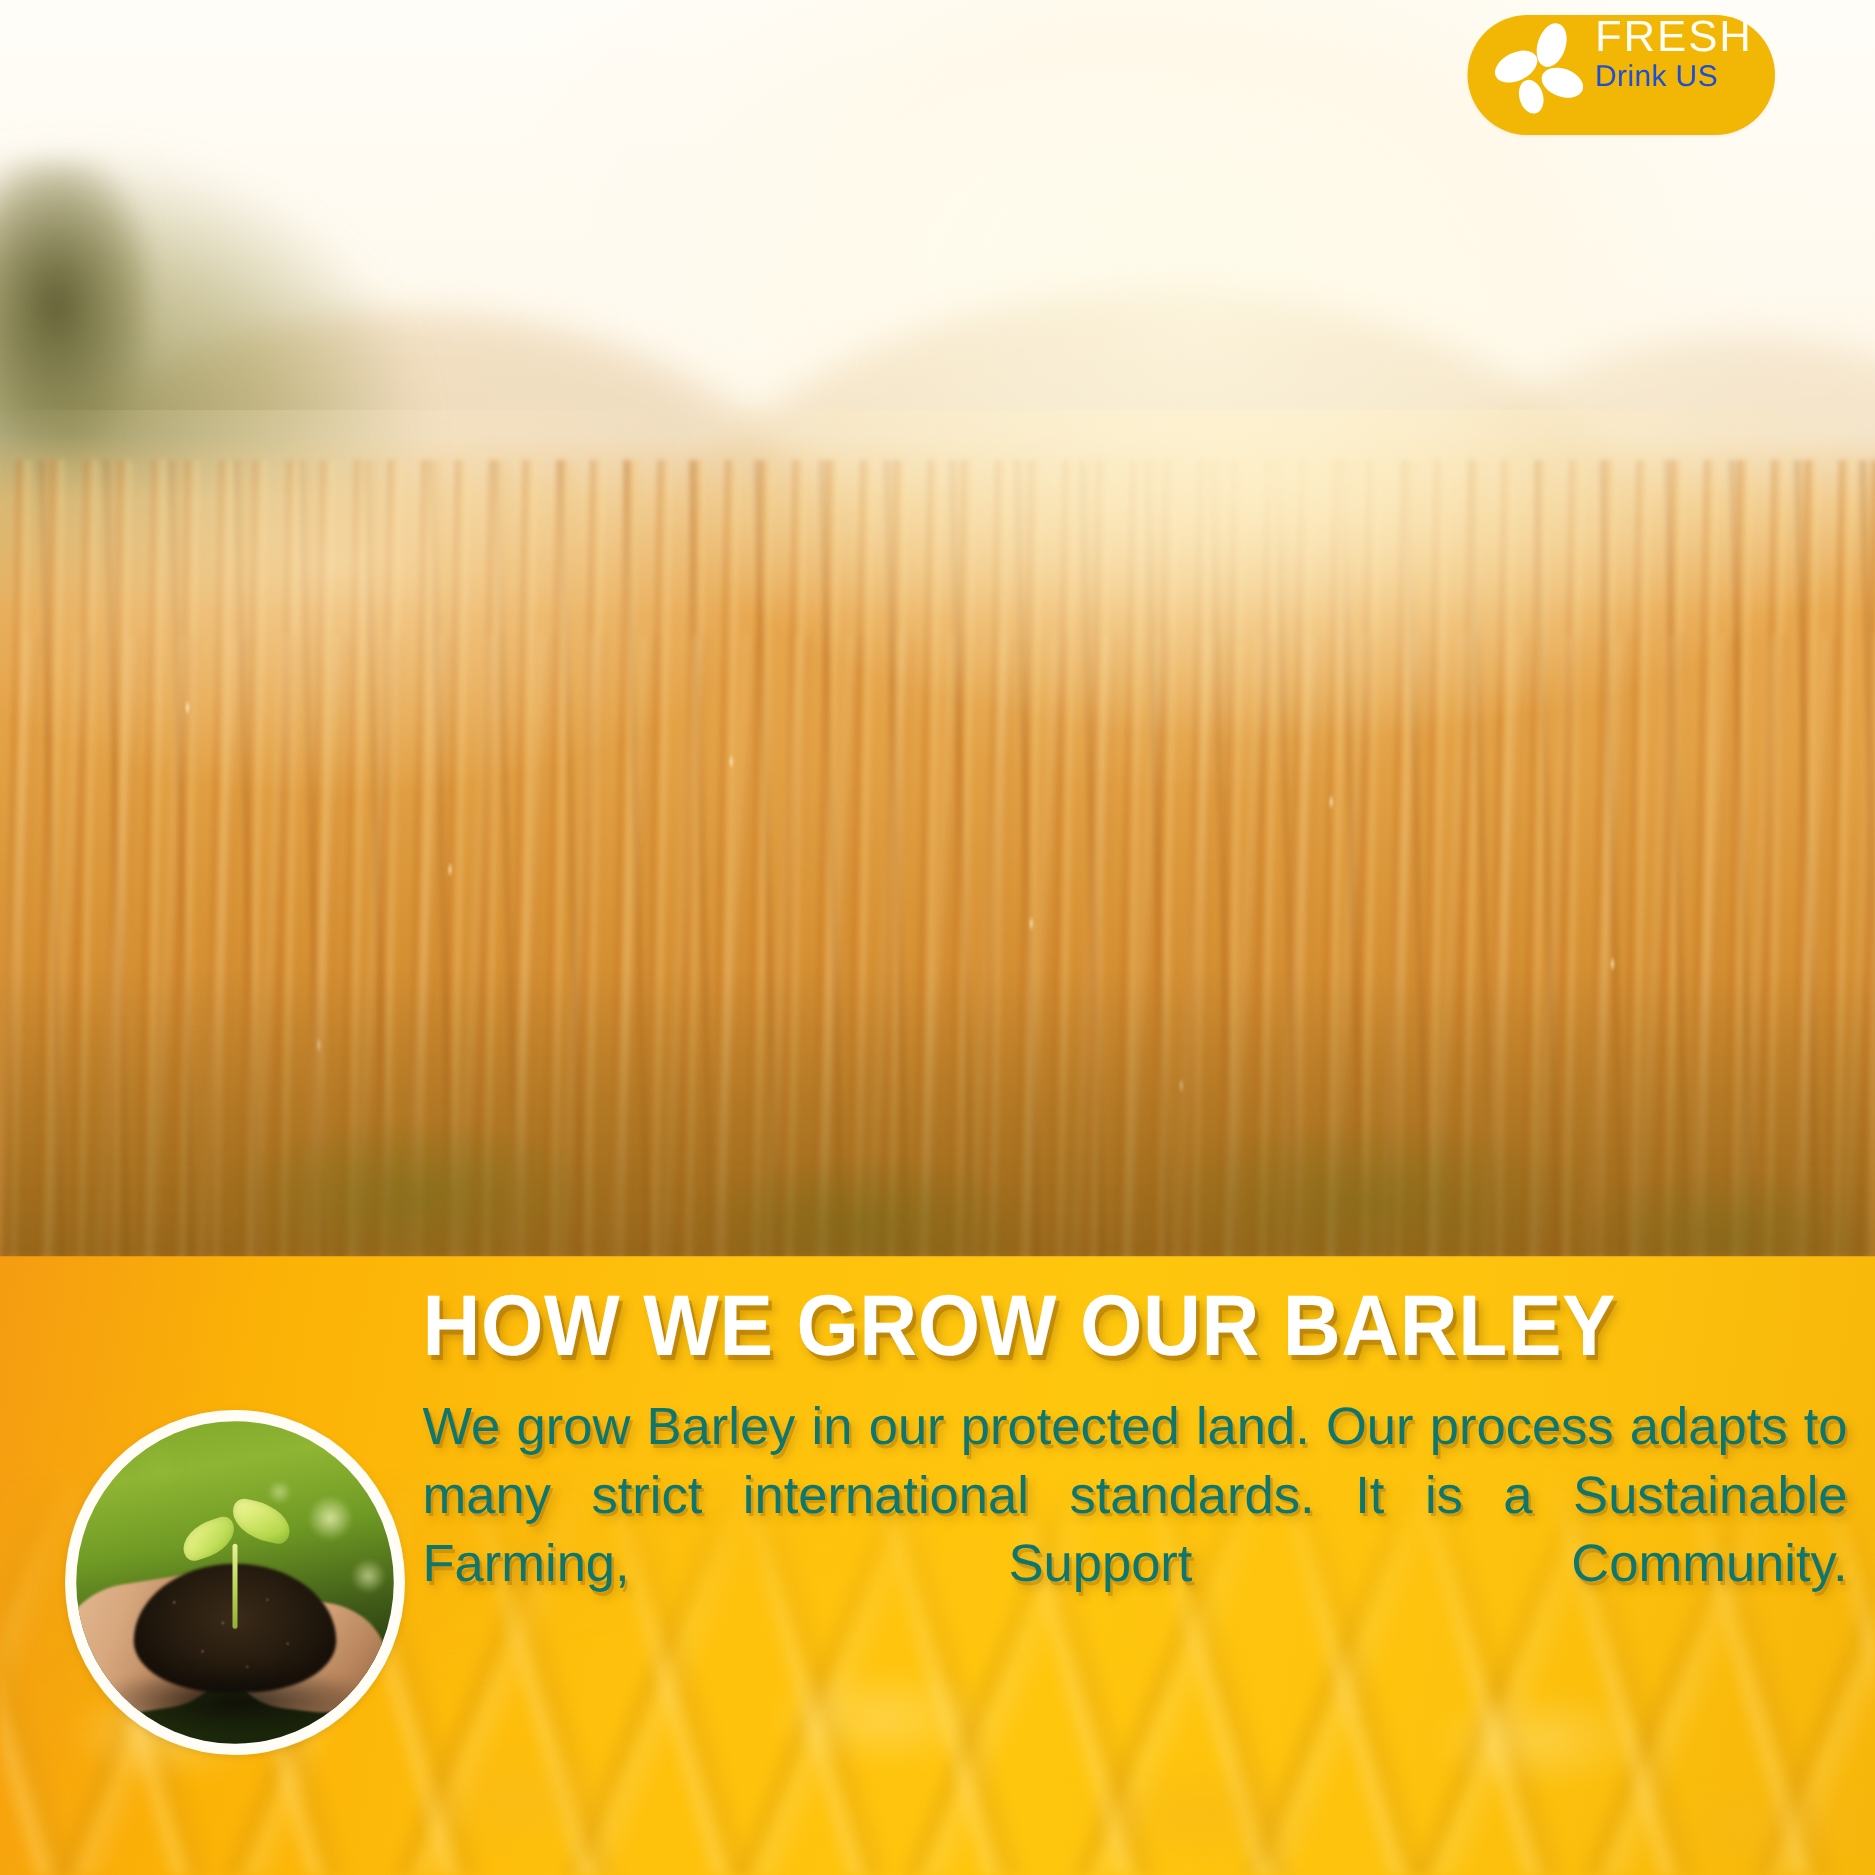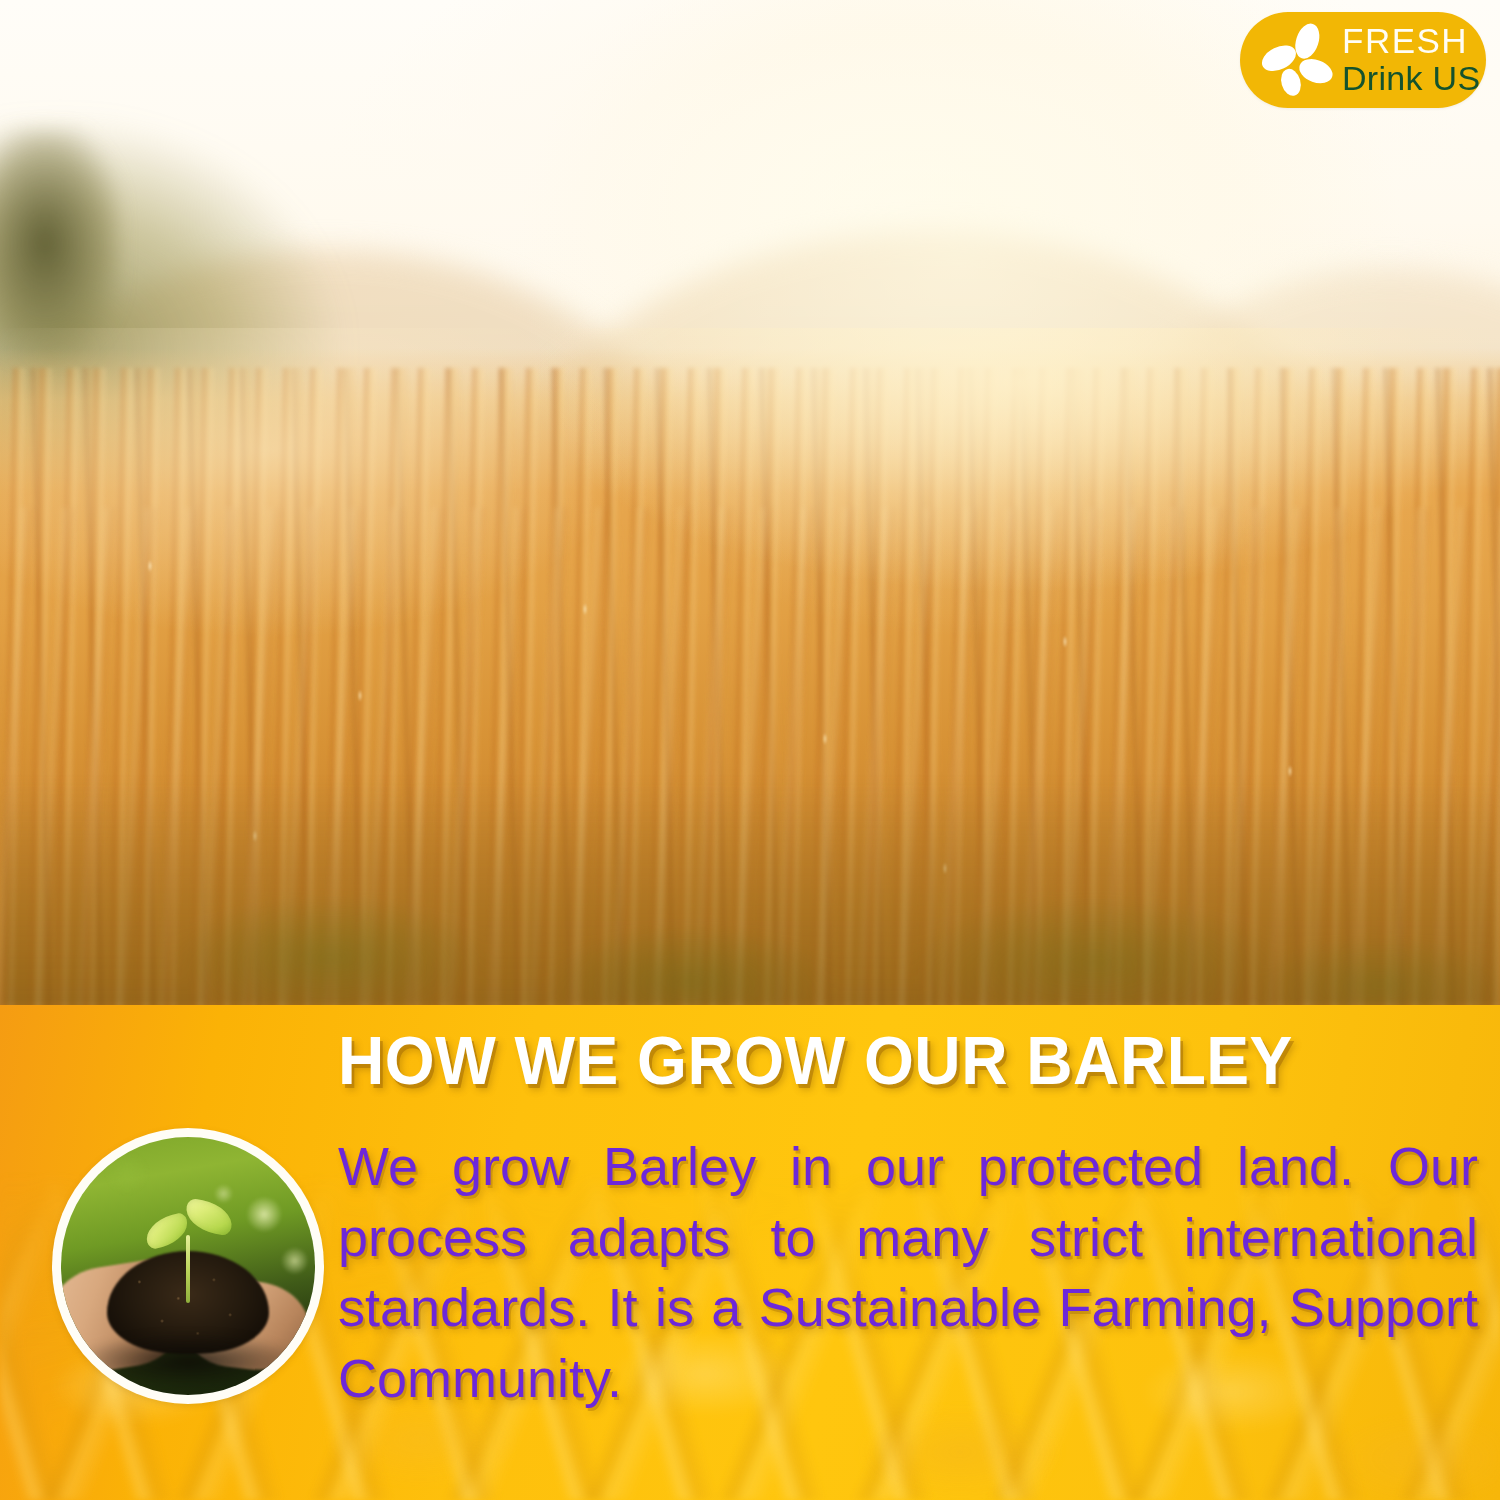--- a/index.html
+++ b/index.html
@@ -128,37 +128,37 @@
     filter:blur(4px);
   }
   .sun-wash {
     position:absolute; inset:0;
     background:radial-gradient(ellipse 620px 520px at 64% 26%, rgba(255,250,225,.62) 0%, rgba(255,246,210,.18) 48%, rgba(255,246,210,0) 72%);
     pointer-events:none;
   }
 
   
   .logo {
-    position:absolute; left:1240px; top:12px;
+    position:absolute; left:1174px; top:12px;
     width:246px; height:96px;
     background:#f2b705;
     border-radius:48px;
-    display:flex; align-items:center; padding-left:14px;
+    display:flex; padding-left:14px;
     box-shadow:0 1px 3px rgba(0,0,0,.06);
   }
   .logo-mark { width:86px; height:86px; flex:0 0 86px; }
   .logo-text { margin-left:2px; line-height:1; padding-bottom:2px; }
   .logo-fresh {
     display:block;
     font-size:35px; letter-spacing:1.5px; color:#fffdf5;
     font-weight:400; font-family:"Liberation Sans", sans-serif;
   }
   .logo-sub {
     display:block;
-    font-size:34px; color:#14532d; font-weight:300; letter-spacing:.3px;
+    font-size:24px; color:#1d4ed8; font-weight:300; letter-spacing:.3px;
     margin-top:3px; font-family:"Liberation Sans", sans-serif;
   }
 
   
   .panel {
     position:absolute; left:0; top:1005px; width:1500px; height:495px;
     overflow:hidden;
     background:
       linear-gradient(100deg, #f59c12 0%, #fbb206 14%, #fec00c 34%, #ffc60e 56%, #fdc20d 78%, #f7b60a 100%);
   }
@@ -300,25 +300,25 @@
     letter-spacing:0.5px;
     color:#ffffff;
     transform:scaleX(.93);
     transform-origin:left center;
     white-space:nowrap;
     text-shadow:
       3px 4px 0 rgba(150,95,5,.42),
       5px 6px 8px rgba(120,75,0,.3);
   }
   .body-text {
-    margin-top:36px;
+    margin-top:18px;
     font-family:"Liberation Sans", sans-serif;
-    font-size:54px;
+    font-size:42px;
     line-height:1.31;
-    color:#6d28d9;
+    color:#0f766e;
     text-align:justify;
     text-shadow:
       2px 3px 0 rgba(155,100,8,.35),
       4px 5px 7px rgba(125,78,0,.28);
     word-spacing:1px;
   }
   .body-text::after { content:""; display:inline-block; width:100%; }
 </style>
 </head>
 <body>

